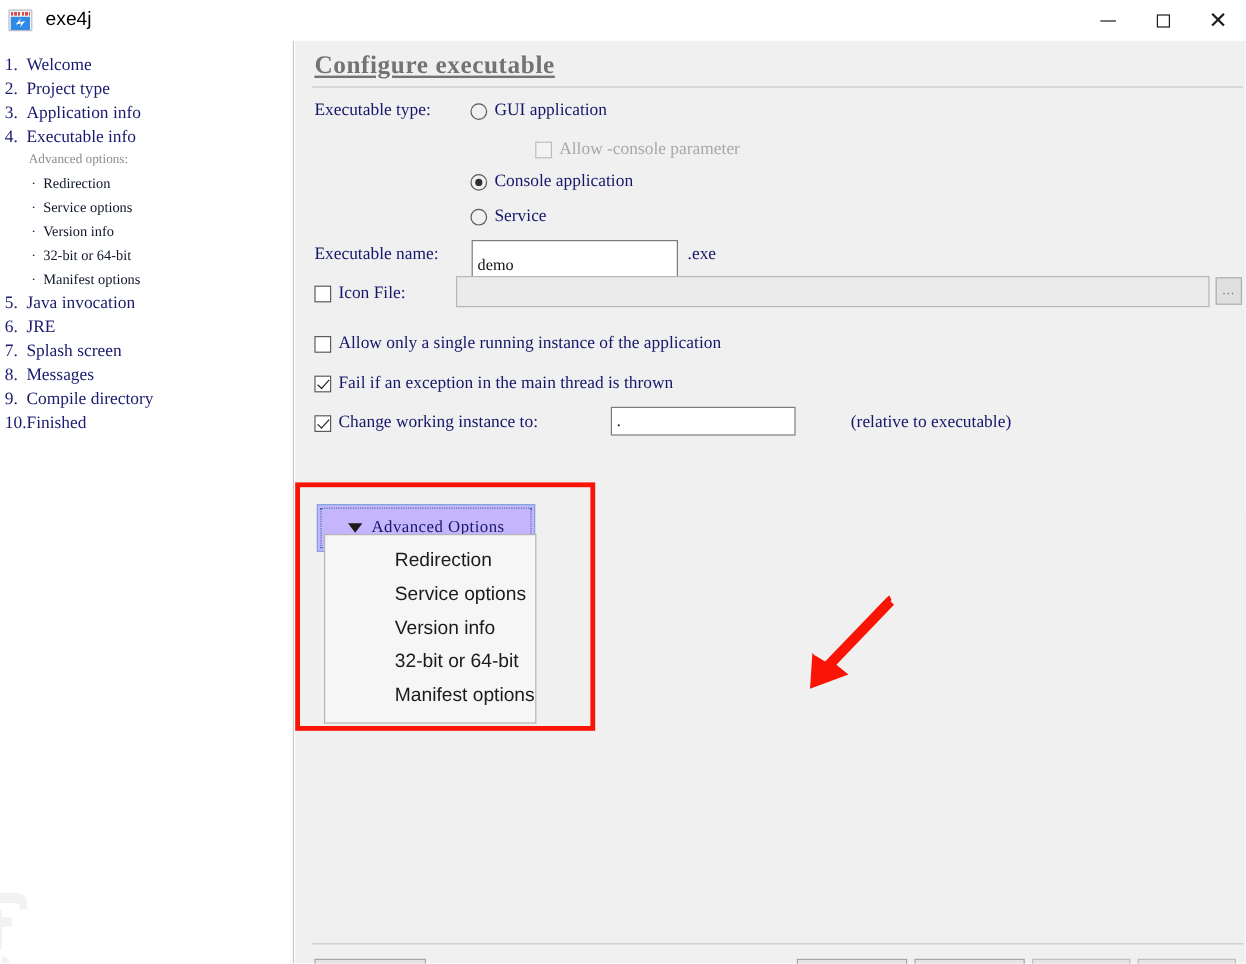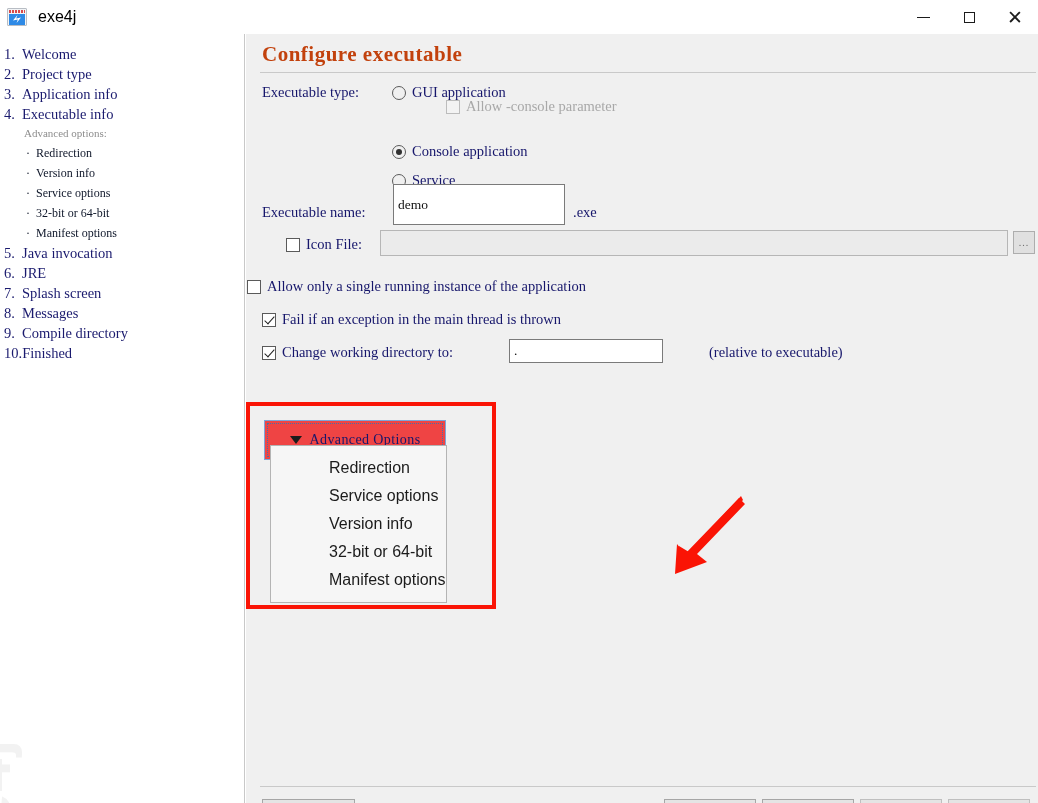--- a/index.html
+++ b/index.html
@@ -130,23 +130,24 @@
     position: absolute;
     left: 246px; top: 34px;
     width: 792px; height: 769px;
     background: #f0f0f0;
   }
   #page-title {
     position: absolute;
     left: 16px; top: 8px;
     font-size: 21px;
     font-weight: bold;
-    color: #c2410c;
+    color: #737373;
     letter-spacing: 0.5px;
     font-family: "Liberation Serif", serif;
+    text-decoration: underline;
   }
   #title-rule {
     position: absolute;
     left: 14px; top: 38px;
     width: 776px; height: 1px;
     background: #c9c9c9;
   }
 
   .lbl {
     font-size: 14.5px;
@@ -222,21 +223,21 @@
     font-size: 10px; color: #6a6a6a;
     letter-spacing: 1px;
     line-height: 6px;
   }
 
   
   #adv-btn {
     position: absolute;
     left: 18px; top: 386px;
     width: 182px; height: 40px;
-    background: #ef4444;
+    background: #c4b5fd;
     border: 1px solid #7ea6d8;
     box-sizing: border-box;
     display: flex; align-items: center; justify-content: center;
     gap: 8px;
   }
   #adv-btn .inner-dots {
     position: absolute;
     left: 2px; top: 2px; right: 2px; bottom: 2px;
     border: 1px dotted #4a6fa5;
   }
@@ -354,24 +355,24 @@
     <div class="nav-item current">
       <span class="num">4.</span><span>Executable info</span>
     </div>
 
     <div class="nav-sublabel">Advanced options:</div>
 
     <div class="nav-sub">
       <span class="dot">·</span><span>Redirection</span>
     </div>
     <div class="nav-sub">
+      <span class="dot">·</span><span>Service options</span>
+    </div>
+    <div class="nav-sub">
       <span class="dot">·</span><span>Version info</span>
-    </div>
-    <div class="nav-sub">
-      <span class="dot">·</span><span>Service options</span>
     </div>
     <div class="nav-sub">
       <span class="dot">·</span><span>32-bit or 64-bit</span>
     </div>
     <div class="nav-sub">
       <span class="dot">·</span><span>Manifest options</span>
     </div>
 
     <div class="nav-item">
       <span class="num">5.</span><span>Java invocation</span>
@@ -402,65 +403,65 @@
 
   <div class="row" style="left:16px; top:50px;">
     <span class="lbl">Executable type:</span>
   </div>
 
   <div class="row gap6" style="left:146px; top:50px;">
     <span class="radio"></span>
     <span class="lbl">GUI application</span>
   </div>
 
-  <div class="row gap6" style="left:172px; top:64px;padding-left:28px;">
+  <div class="row gap6" style="left:172px; top:82px;padding-left:28px;">
     <span class="cbx dis"></span>
     <span class="lbl dis">Allow -console parameter</span>
   </div>
 
   <div class="row gap6" style="left:146px; top:109px;">
     <span class="radio on"></span>
     <span class="lbl">Console application</span>
   </div>
 
   <div class="row gap6" style="left:146px; top:138px;justify-content:flex-end;">
     <span class="radio"></span>
     <span class="lbl">Service</span>
   </div>
 
   <div class="row" style="left:16px; top:170px;">
     <span class="lbl">Executable name:</span>
   </div>
-  <input class="txtfield" style="position: absolute; left: 147px; top: 150px; width: 172px; height: 41px;" value="demo">
+  <input class="txtfield" style="position: absolute; left: 147px; top: 166px; width: 172px; height: 41px;" value="demo">
   <div class="row" style="left:327px; top:170px;">
     <span class="lbl">.exe</span>
   </div>
 
-  <div class="row gap6" style="left:16px; top:202px;margin-left:24px;">
+  <div class="row gap6" style="left:16px; top:202px;">
     <span class="cbx"></span>
     <span class="lbl">Icon File:</span>
   </div>
   <input class="txtfield disabled" style="position: absolute; left: 134px; top: 196px; width: 628px; height: 26px;" disabled="" value="">
   <div class="browse-btn" style="position:absolute; left:767px; top:197px;">
     <span>...</span>
   </div>
 
-  <div class="row gap6" style="left:1px; top:244px;">
+  <div class="row gap6" style="left:16px; top:244px;">
     <span class="cbx"></span>
     <span class="lbl">Allow only a single running instance of the application</span>
   </div>
 
   <div class="row gap6" style="left:16px; top:277px;">
     <span class="cbx on"></span>
     <span class="lbl">Fail if an exception in the main thread is thrown</span>
   </div>
 
   <div class="row gap6" style="left:16px; top:310px;">
     <span class="cbx on"></span>
-    <span class="lbl">Change working directory to:</span>
+    <span class="lbl">Change working instance to:</span>
   </div>
   <input class="txtfield" style="position: absolute; left: 263px; top: 305px; width: 154px; height: 24px;" value=".">
   <div class="row" style="left:463px; top:310px;">
     <span class="lbl">(relative to executable)</span>
   </div>
 
   <div id="adv-btn">
     <span class="inner-dots"></span>
     <span class="caret"></span>
     <span class="txt">Advanced Options</span>

